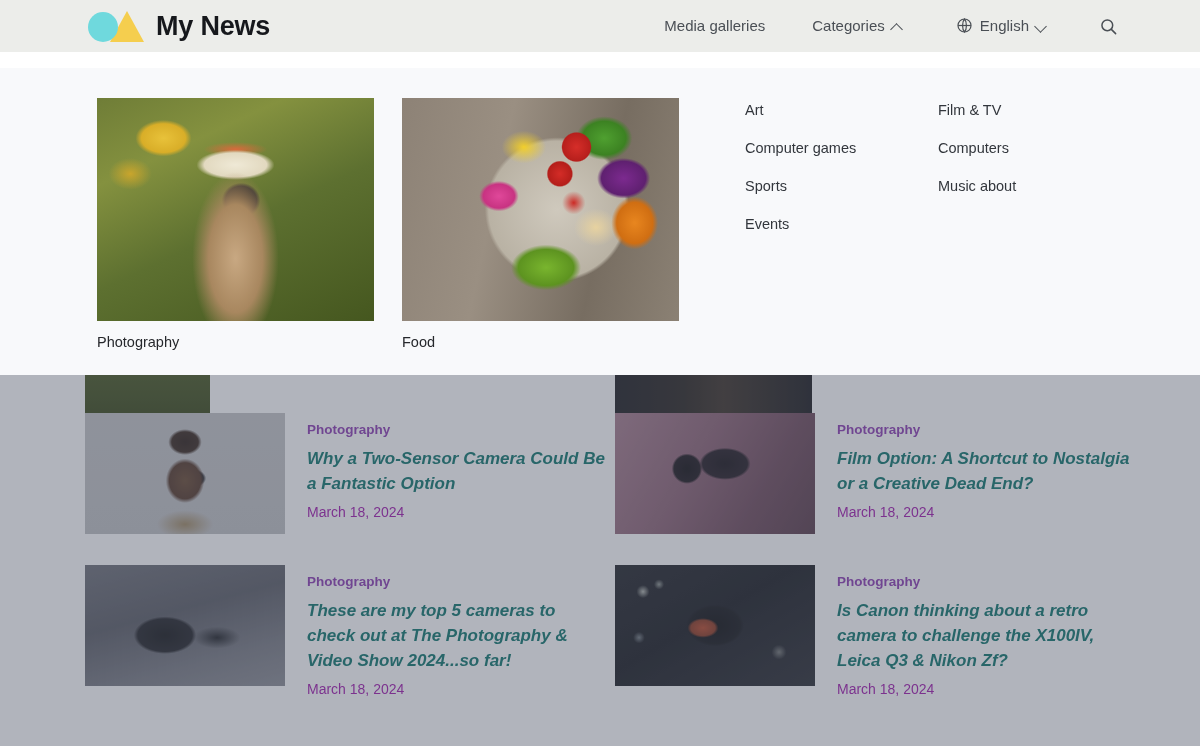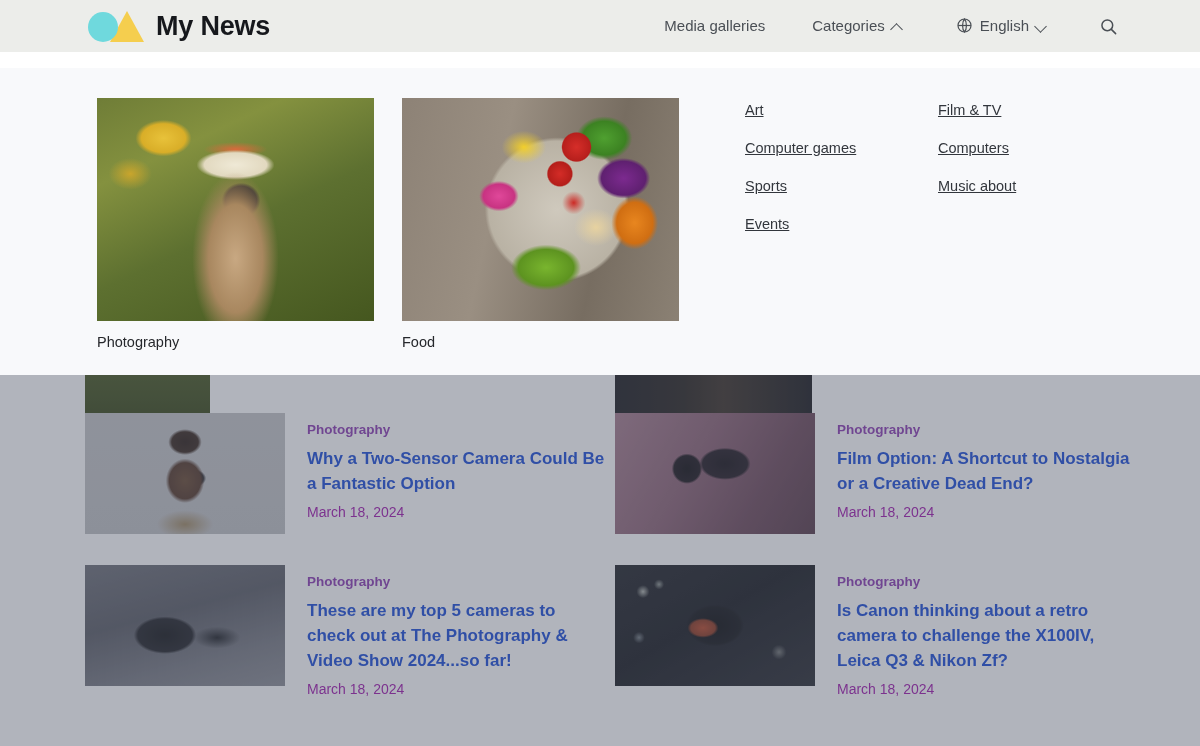--- a/index.html
+++ b/index.html
@@ -89,21 +89,20 @@
   .cat-cols {
     position: absolute; left: 745px; top: 29px;
     display: flex; gap: 0;
   }
   .cat-col { display: flex; flex-direction: column; }
   .cat-col.c1 { width: 193px; }
   .cat-link {
     font-size: 14.5px; color: #32363c;
     padding: 6px 0; margin-bottom: 10px; cursor: pointer;
     line-height: 1.1;
-    text-decoration: underline;
   }
 
   
   .content {
     position: absolute; top: 68px; left: 0; width: 1200px; height: 678px;
     background: #ffffff; z-index: 10; overflow: hidden;
   }
   .strip-row {
     position: absolute; top: 240px; left: 0; width: 1200px;
     display: flex; gap: 0;
@@ -120,22 +119,22 @@
   .art-thumb {
     width: 200px; height: 121px; flex: none; overflow: hidden; position: relative;
     background: #999;
   }
   .art-body { padding-top: 9px; }
   .art-cat {
     font-size: 13.5px; color: #8e3fb4; font-weight: 600;
     margin-bottom: 9px; cursor: pointer;
   }
   .art-title {
-    font-size: 17px; font-weight: bold; color: #1d4ed8;
-    line-height: 1.48; margin-bottom: 8px; max-width: 300px;
+    font-size: 17px; font-weight: bold; color: #0f766e;
+    line-height: 1.48; margin-bottom: 8px; max-width: 300px; font-style: italic;
   }
   .art-date { font-size: 14px; color: #a21caf; }
 
   
   .scrim {
     position: absolute; top: 375px; left: 0; width: 1200px; height: 371px;
     background: rgba(75, 82, 99, 0.43);
     z-index: 30;
   }
 

